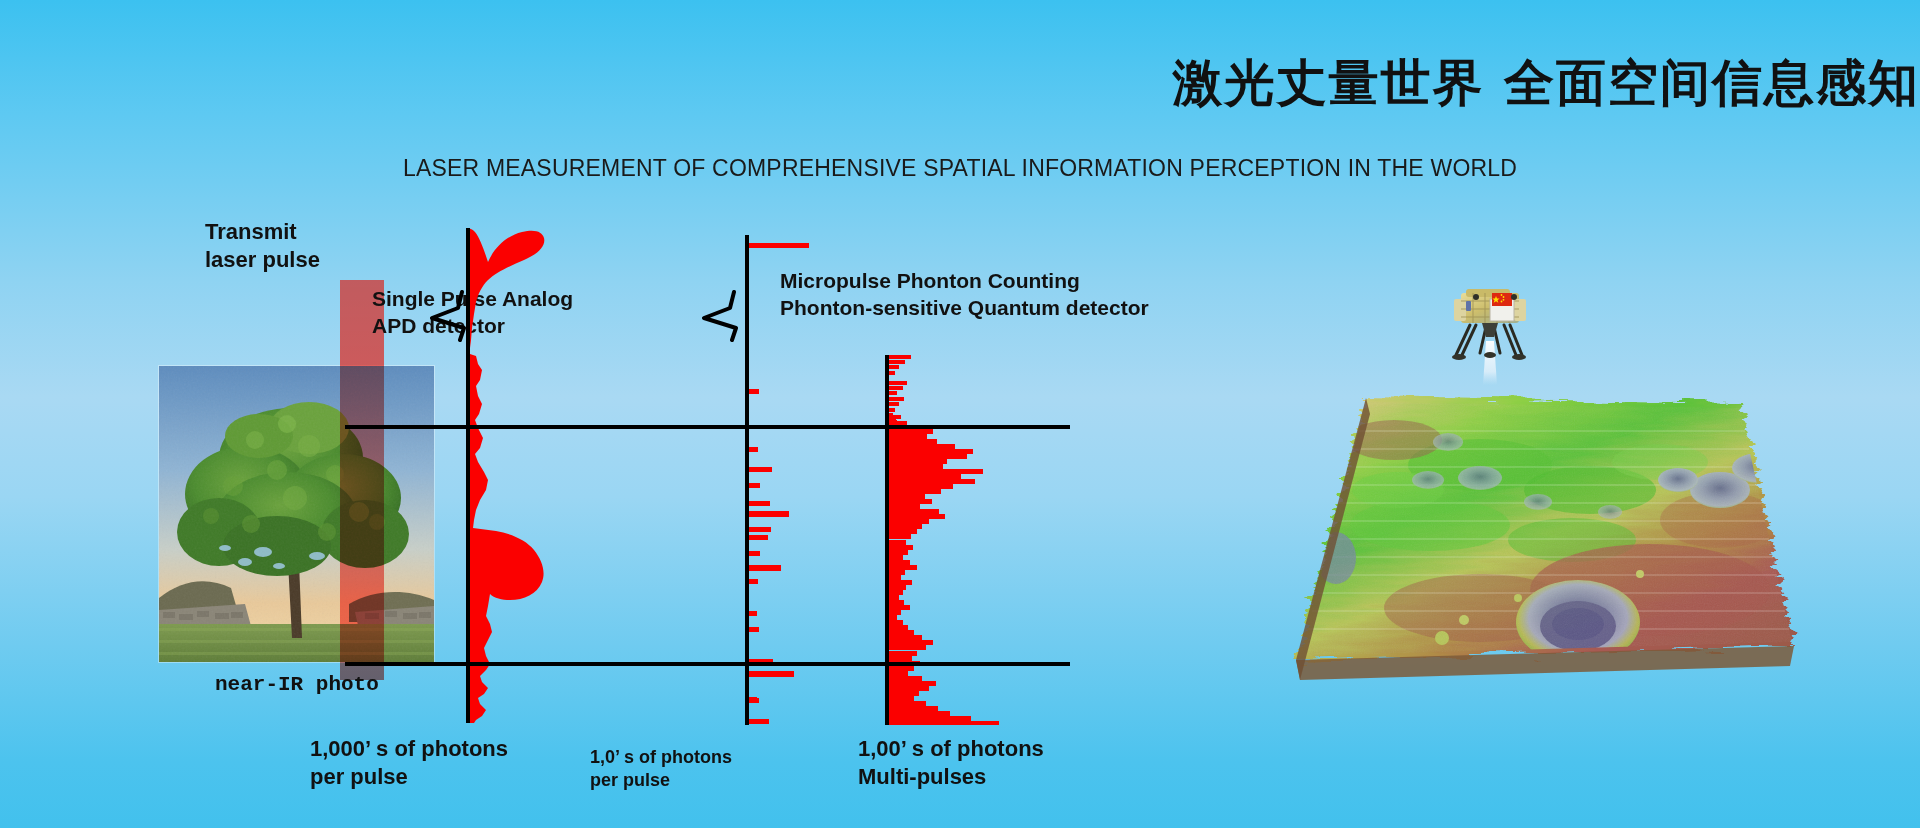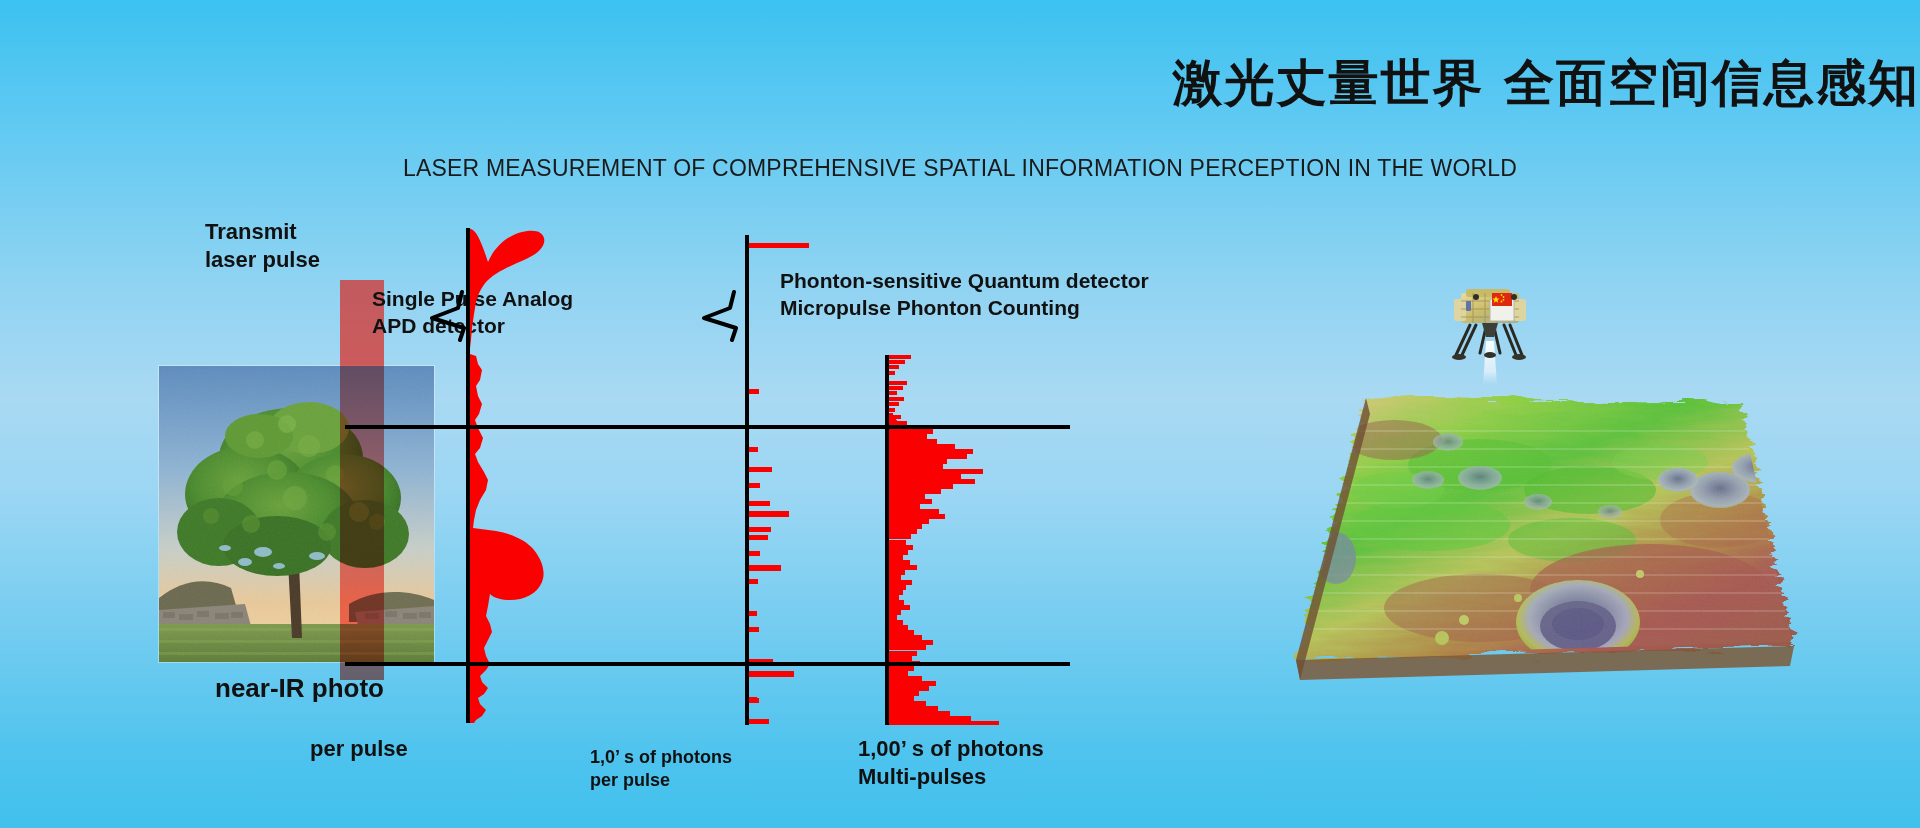--- a/index.html
+++ b/index.html
@@ -33,21 +33,21 @@
     font-size:23px;color:#1a1a1a;letter-spacing:.2px;
     font-family:"Liberation Sans",sans-serif;
     white-space:nowrap;
   }
 
   
   .lbl{position:absolute;font-weight:bold;color:#111;text-align:left;line-height:1.28;}
   #lbl-transmit{left:205px;top:218px;width:160px;font-size:22px;}
   #lbl-apd{left:372px;top:286px;width:290px;font-size:21px;}
   #lbl-micro{left:780px;top:268px;width:450px;font-size:21px;}
-  #lbl-nearir{left:215px;top:672px;width:200px;font-size:26px;}
+  #lbl-nearir{left:215px;top:672px;width:200px;font-size:21px;font-family:Liberation Mono, monospace;}
   #lbl-b1{left:310px;top:735px;width:245px;font-size:22px;}
   #lbl-b2{left:590px;top:746px;width:205px;font-size:18px;}
   #lbl-b3{left:858px;top:735px;width:225px;font-size:22px;}
 
   
   #photo{
     position:absolute;left:159px;top:366px;width:275px;height:296px;
     overflow:hidden;
     box-shadow:0 0 0 1px rgba(255,255,255,.35);
   }
@@ -208,27 +208,28 @@
     <div>Transmit</div>
     <div>laser pulse</div>
   </div>
 
   <div class="lbl" id="lbl-apd">
     <div>Single Pulse Analog</div>
     <div>APD detector</div>
   </div>
 
   <div class="lbl" id="lbl-micro">
+    <div>Micropulse Phonton Counting</div>
     <div>Phonton-sensitive Quantum detector</div>
-    <div>Micropulse Phonton Counting</div>
   </div>
 
   <div class="lbl" id="lbl-nearir">near-IR photo</div>
 
   <div class="lbl" id="lbl-b1">
+    <div>1,000’ s of photons</div>
     <div>per pulse</div>
   </div>
   <div class="lbl" id="lbl-b2">
     <div>1,0’ s of photons</div>
     <div>per pulse</div>
   </div>
   <div class="lbl" id="lbl-b3">
     <div>1,00’ s of photons</div>
     <div>Multi-pulses</div>
   </div>

